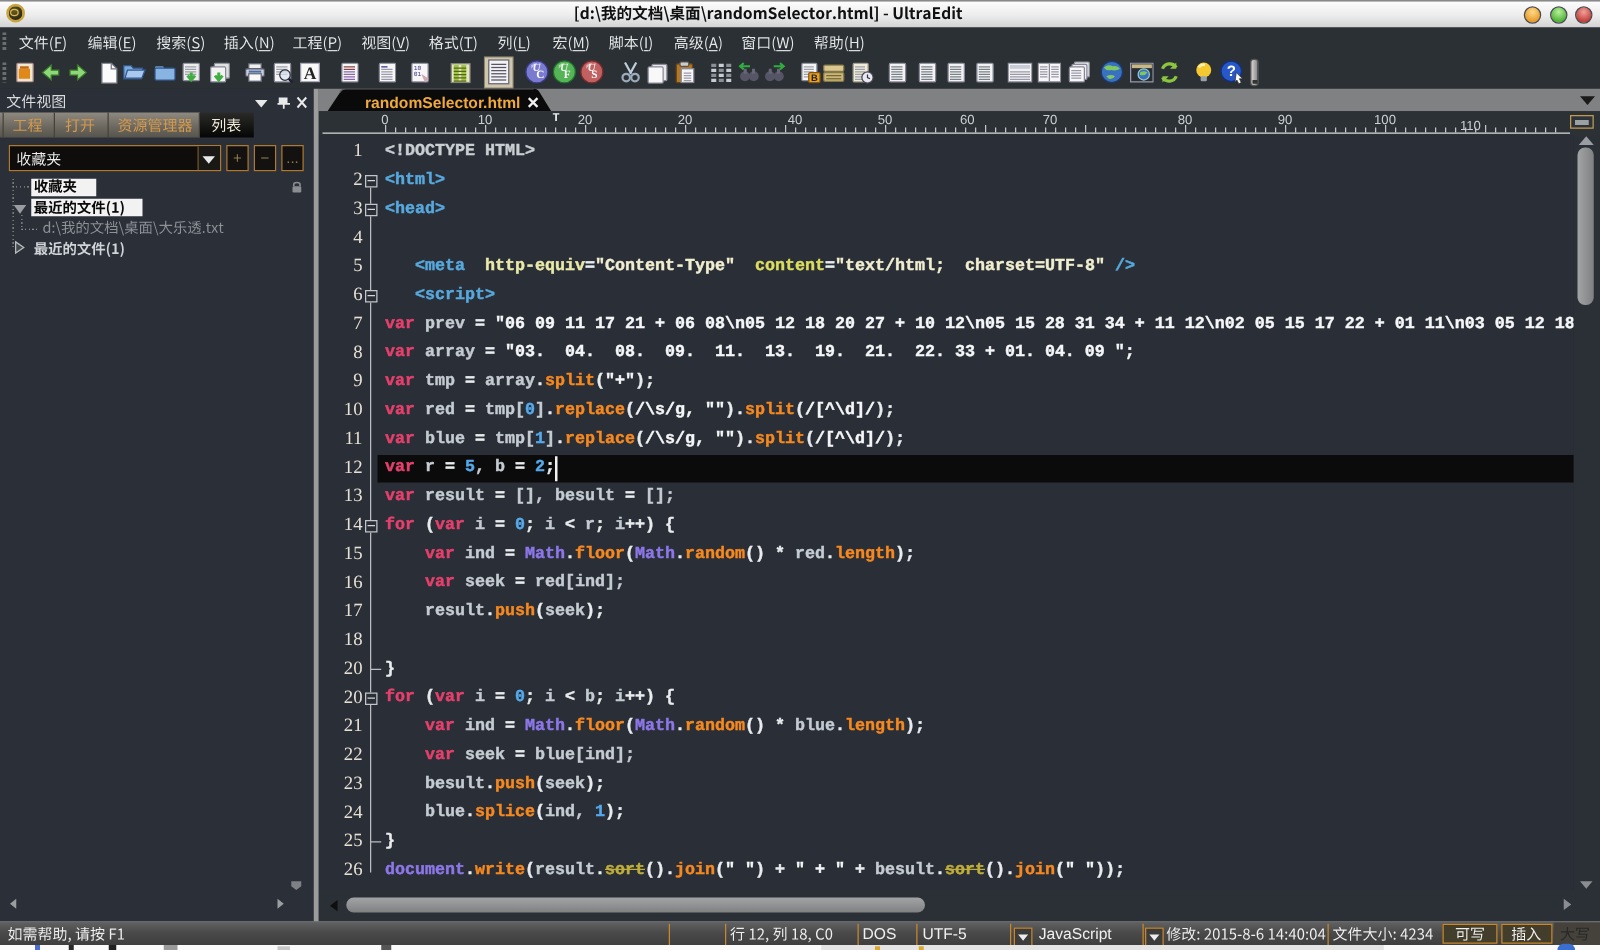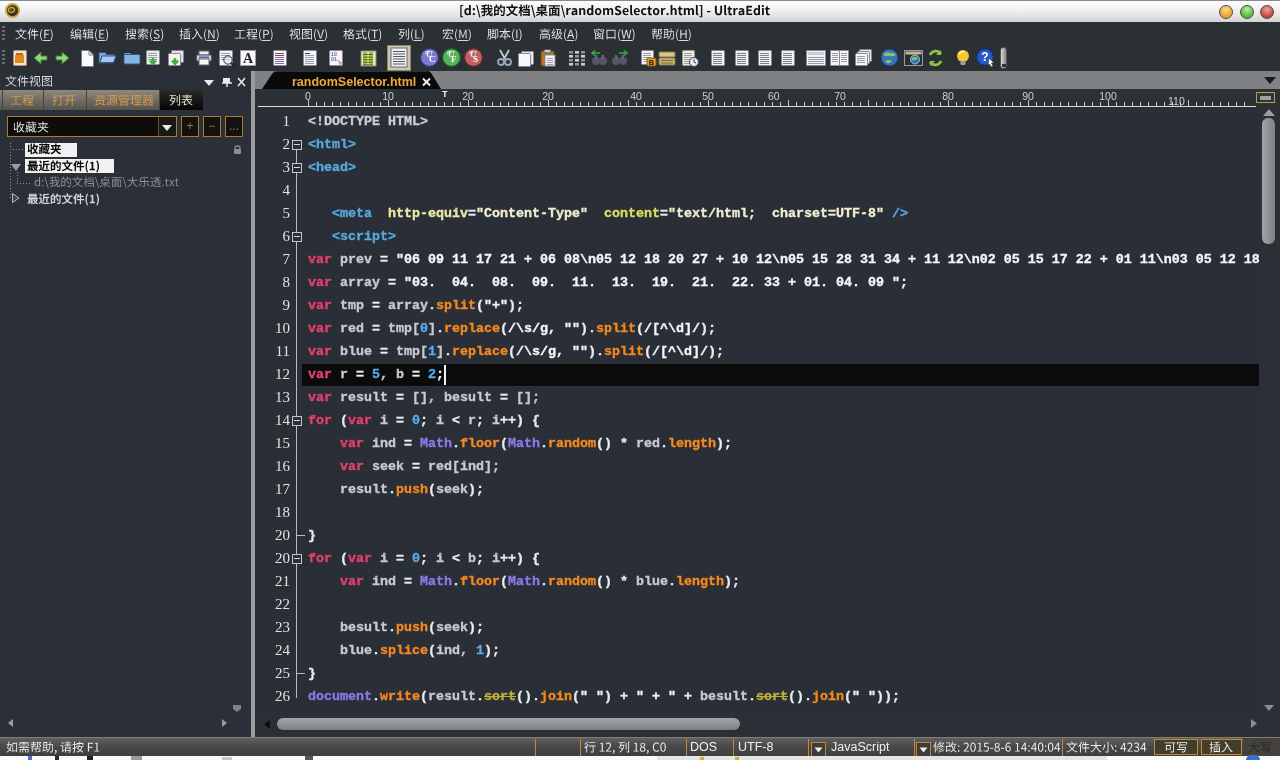--- a/index.html
+++ b/index.html
@@ -650,20 +650,21 @@
       <div class="cl" style="top:232.0px"><span class="k">var</span> <span class="p">blue</span> <span class="w">=</span> <span class="p">tmp[</span><span class="n">1</span><span class="p">]</span><span class="w">.</span><span class="f">replace</span><span class="w">(</span><span class="s">/\s/g, ""</span><span class="w">)</span><span class="w">.</span><span class="f">split</span><span class="w">(</span><span class="s">/[^\d]/</span><span class="w">);</span></div>
       <div class="cl" style="top:255.0px"><span class="k">var</span> <span class="p">r</span> <span class="w">=</span> <span class="n">5</span><span class="p">,</span> <span class="p">b</span> <span class="w">=</span> <span class="n">2</span><span class="w">;</span></div>
       <div class="cl" style="top:278.0px"><span class="k">var</span> <span class="p">result</span> <span class="w">=</span> <span class="p">[],</span> <span class="p">besult</span> <span class="w">=</span> <span class="p">[];</span></div>
       <div class="cl" style="top:301.0px"><span class="k">for</span> <span class="w">(</span><span class="k">var</span> <span class="p">i</span> <span class="w">=</span> <span class="n">0</span><span class="w">;</span> <span class="p">i</span> <span class="w">&lt;</span> <span class="p">r</span><span class="w">;</span> <span class="p">i</span><span class="w">++) {</span></div>
       <div class="cl" style="top:324.0px">    <span class="k">var</span> <span class="p">ind</span> <span class="w">=</span> <span class="o">Math</span><span class="w">.</span><span class="f">floor</span><span class="w">(</span><span class="o">Math</span><span class="w">.</span><span class="f">random</span><span class="w">()</span> <span class="w">*</span> <span class="p">red</span><span class="w">.</span><span class="f">length</span><span class="w">);</span></div>
       <div class="cl" style="top:347.0px">    <span class="k">var</span> <span class="p">seek</span> <span class="w">=</span> <span class="p">red[ind];</span></div>
       <div class="cl" style="top:370.0px">    <span class="p">result</span><span class="w">.</span><span class="f">push</span><span class="w">(</span><span class="p">seek</span><span class="w">);</span></div>
       <div class="cl" style="top:416.0px"><span class="w">}</span></div>
       <div class="cl" style="top:439.0px"><span class="k">for</span> <span class="w">(</span><span class="k">var</span> <span class="p">i</span> <span class="w">=</span> <span class="n">0</span><span class="w">;</span> <span class="p">i</span> <span class="w">&lt;</span> <span class="p">b</span><span class="w">;</span> <span class="p">i</span><span class="w">++) {</span></div>
       <div class="cl" style="top:462.0px">    <span class="k">var</span> <span class="p">ind</span> <span class="w">=</span> <span class="o">Math</span><span class="w">.</span><span class="f">floor</span><span class="w">(</span><span class="o">Math</span><span class="w">.</span><span class="f">random</span><span class="w">()</span> <span class="w">*</span> <span class="p">blue</span><span class="w">.</span><span class="f">length</span><span class="w">);</span></div>
+      <div class="cl" style="top:485.0px">    <span class="k">var</span> <span class="p">seek</span> <span class="w">=</span> <span class="p">blue[ind];</span></div>
       <div class="cl" style="top:508.0px">    <span class="p">besult</span><span class="w">.</span><span class="f">push</span><span class="w">(</span><span class="p">seek</span><span class="w">);</span></div>
       <div class="cl" style="top:531.0px">    <span class="p">blue</span><span class="w">.</span><span class="f">splice</span><span class="w">(</span><span class="p">ind,</span> <span class="n">1</span><span class="w">);</span></div>
       <div class="cl" style="top:554.0px"><span class="w">}</span></div>
       <div class="cl" style="top:577.0px"><span class="o">document</span><span class="w">.</span><span class="f">write</span><span class="w">(</span><span class="p">result</span><span class="w">.</span><span class="y">sort</span><span class="w">()</span><span class="w">.</span><span class="f">join</span><span class="w">(</span><span class="s">" "</span><span class="w">)</span> <span class="w">+</span> <span class="s">" + "</span> <span class="w">+</span> <span class="p">besult</span><span class="w">.</span><span class="y">sort</span><span class="w">()</span><span class="w">.</span><span class="f">join</span><span class="w">(</span><span class="s">" "</span><span class="w">));</span></div>
     </div>
 <div class="ab" style="left:444px;top:364.5px;width:2px;height:20px;background:#f2f2f2"></div>
 <div class="ab" style="left:1259px;top:108px;width:21px;height:604px;background:#2b2f36"></div>
 <svg class="ab" style="left:1261px;top:108px" width="16" height="10">
       <path d="M8 1 L14 8 L2 8 Z" fill="#9a9ea2"></path>
     </svg>
@@ -687,21 +688,21 @@
 <div class="ab" style="left:580px;top:738.5px;width:1px;height:17px;background:#c8872b"></div>
 <div class="ab" style="left:686px;top:738.5px;width:1px;height:17px;background:#c8872b"></div>
 <div class="ab" style="left:733px;top:738.5px;width:1px;height:17px;background:#c8872b"></div>
 <div class="ab" style="left:808px;top:738.5px;width:1px;height:17px;background:#c8872b"></div>
 <div class="ab" style="left:914px;top:738.5px;width:1px;height:17px;background:#c8872b"></div>
 <div class="ab" style="left:1062px;top:738.5px;width:1px;height:17px;background:#c8872b"></div>
 <svg class="ct" style="left:584px;top:739.9px" width="84" height="15">
       <path transform="translate(0,11.6)" d="M5.2 -9.4V-8.5H11.1V-9.4ZM3.2 -10.1C2.6 -9.2 1.4 -8.1 0.4 -7.5C0.6 -7.3 0.8 -6.9 0.9 -6.7C2.0 -7.5 3.3 -8.7 4.1 -9.7ZM4.7 -6.0V-5.2H8.7V-0.2C8.7 -0.0 8.7 0.0 8.4 0.1C8.2 0.1 7.4 0.1 6.5 0.0C6.7 0.3 6.8 0.7 6.8 0.9C8.0 0.9 8.7 0.9 9.1 0.8C9.5 0.6 9.6 0.4 9.6 -0.2V-5.2H11.5V-6.0ZM3.7 -7.5C2.9 -6.1 1.5 -4.8 0.3 -3.9C0.5 -3.7 0.8 -3.3 0.9 -3.1C1.4 -3.5 1.8 -3.9 2.3 -4.4V1.0H3.2V-5.4C3.7 -6.0 4.2 -6.6 4.5 -7.2Z M15.7 0.0H20.6V-0.9H18.8V-8.8H18.0C17.5 -8.5 16.9 -8.3 16.1 -8.2V-7.5H17.7V-0.9H15.7Z M21.9 0.0H27.4V-0.9H25.0C24.5 -0.9 24.0 -0.9 23.5 -0.9C25.6 -2.8 27.0 -4.6 27.0 -6.4C27.0 -7.9 26.0 -9.0 24.4 -9.0C23.3 -9.0 22.5 -8.4 21.8 -7.7L22.5 -7.0C23.0 -7.6 23.6 -8.1 24.3 -8.1C25.4 -8.1 25.9 -7.3 25.9 -6.3C25.9 -4.8 24.6 -3.1 21.9 -0.6Z M28.9 2.3C30.0 1.8 30.7 0.9 30.7 -0.2C30.7 -1.0 30.3 -1.5 29.7 -1.5C29.3 -1.5 28.9 -1.2 28.9 -0.7C28.9 -0.3 29.3 0.0 29.7 0.0L29.8 0.0C29.8 0.7 29.4 1.3 28.6 1.6Z M41.7 -8.7V-2.0H42.6V-8.7ZM44.2 -10.0V-0.2C44.2 -0.0 44.1 0.0 43.9 0.0C43.8 0.1 43.1 0.1 42.5 0.0C42.6 0.3 42.7 0.7 42.8 0.9C43.7 0.9 44.3 0.9 44.6 0.8C45.0 0.6 45.1 0.3 45.1 -0.2V-10.0ZM36.2 -3.6C36.8 -3.2 37.6 -2.6 38.0 -2.2C37.2 -1.0 36.2 -0.2 35.0 0.3C35.2 0.4 35.4 0.8 35.5 1.0C38.1 -0.1 39.9 -2.5 40.5 -6.6L40.0 -6.8L39.8 -6.8H37.1C37.3 -7.3 37.5 -7.9 37.6 -8.6H40.9V-9.4H34.8V-8.6H36.7C36.3 -6.7 35.6 -5.0 34.7 -3.9C34.9 -3.8 35.2 -3.5 35.4 -3.3C35.9 -4.0 36.4 -4.9 36.8 -5.9H39.5C39.3 -4.8 39.0 -3.8 38.5 -3.0C38.0 -3.4 37.3 -3.9 36.7 -4.3Z M49.8 0.0H54.6V-0.9H52.8V-8.8H52.0C51.5 -8.5 51.0 -8.3 50.2 -8.2V-7.5H51.7V-0.9H49.8Z M58.7 0.2C60.4 0.2 61.5 -0.8 61.5 -2.1C61.5 -3.3 60.8 -4.0 60.0 -4.4V-4.5C60.5 -4.9 61.2 -5.7 61.2 -6.6C61.2 -8.0 60.3 -8.9 58.8 -8.9C57.4 -8.9 56.4 -8.0 56.4 -6.7C56.4 -5.8 56.9 -5.1 57.5 -4.7V-4.6C56.7 -4.2 55.9 -3.4 55.9 -2.2C55.9 -0.8 57.1 0.2 58.7 0.2ZM59.3 -4.8C58.3 -5.2 57.3 -5.7 57.3 -6.7C57.3 -7.5 57.9 -8.1 58.8 -8.1C59.7 -8.1 60.2 -7.4 60.2 -6.6C60.2 -5.9 59.9 -5.3 59.3 -4.8ZM58.8 -0.7C57.7 -0.7 56.9 -1.3 56.9 -2.3C56.9 -3.1 57.4 -3.8 58.1 -4.3C59.4 -3.8 60.4 -3.3 60.4 -2.1C60.4 -1.3 59.8 -0.7 58.8 -0.7Z M62.9 2.3C64.0 1.8 64.7 0.9 64.7 -0.2C64.7 -1.0 64.3 -1.5 63.8 -1.5C63.3 -1.5 62.9 -1.2 62.9 -0.7C62.9 -0.3 63.3 0.0 63.7 0.0L63.9 0.0C63.9 0.7 63.4 1.3 62.7 1.6Z M72.6 0.2C73.7 0.2 74.6 -0.3 75.3 -1.1L74.7 -1.8C74.1 -1.2 73.5 -0.8 72.6 -0.8C71.0 -0.8 69.9 -2.2 69.9 -4.4C69.9 -6.6 71.0 -8.0 72.7 -8.0C73.4 -8.0 74.0 -7.6 74.5 -7.2L75.1 -7.9C74.6 -8.4 73.7 -9.0 72.7 -9.0C70.4 -9.0 68.8 -7.2 68.8 -4.4C68.8 -1.5 70.4 0.2 72.6 0.2Z M79.1 0.2C80.7 0.2 81.8 -1.4 81.8 -4.4C81.8 -7.5 80.7 -9.0 79.1 -9.0C77.4 -9.0 76.3 -7.5 76.3 -4.4C76.3 -1.4 77.4 0.2 79.1 0.2ZM79.1 -0.7C78.1 -0.7 77.4 -1.8 77.4 -4.4C77.4 -7.0 78.1 -8.1 79.1 -8.1C80.1 -8.1 80.7 -7.0 80.7 -4.4C80.7 -1.8 80.1 -0.7 79.1 -0.7Z" fill="#f0f0f0"></path>
     </svg>
 <div class="ab" style="left:690px;top:740px;font:12.5px 'Liberation Sans';color:#f0f0f0">DOS</div>
-<div class="ab" style="left:738px;top:740px;font:12.5px 'Liberation Sans';color:#f0f0f0">UTF-8</div>
+<div class="ab" style="left:738px;top:740px;font:12.5px 'Liberation Sans';color:#f0f0f0">UTF-5</div>
 <div class="ab" style="left:811px;top:741.5px;width:15px;height:15px;border:1px solid #c8872b;background:#3c3c3c"></div>
 <svg class="ab" style="left:814px;top:746.5px" width="10" height="7">
       <path d="M0.5 0.5 L8.5 0.5 L4.5 5.5 Z" fill="#ececec"></path>
     </svg>
 <div class="ab" style="left:916px;top:741.5px;width:15px;height:15px;border:1px solid #c8872b;background:#3c3c3c"></div>
 <svg class="ab" style="left:919px;top:746.5px" width="10" height="7">
       <path d="M0.5 0.5 L8.5 0.5 L4.5 5.5 Z" fill="#ececec"></path>
     </svg>
 <div class="ab" style="left:831px;top:740px;font:12.5px 'Liberation Sans';color:#f0f0f0">JavaScript</div>
 <svg class="ct" style="left:933px;top:739.9px" width="129" height="15">

